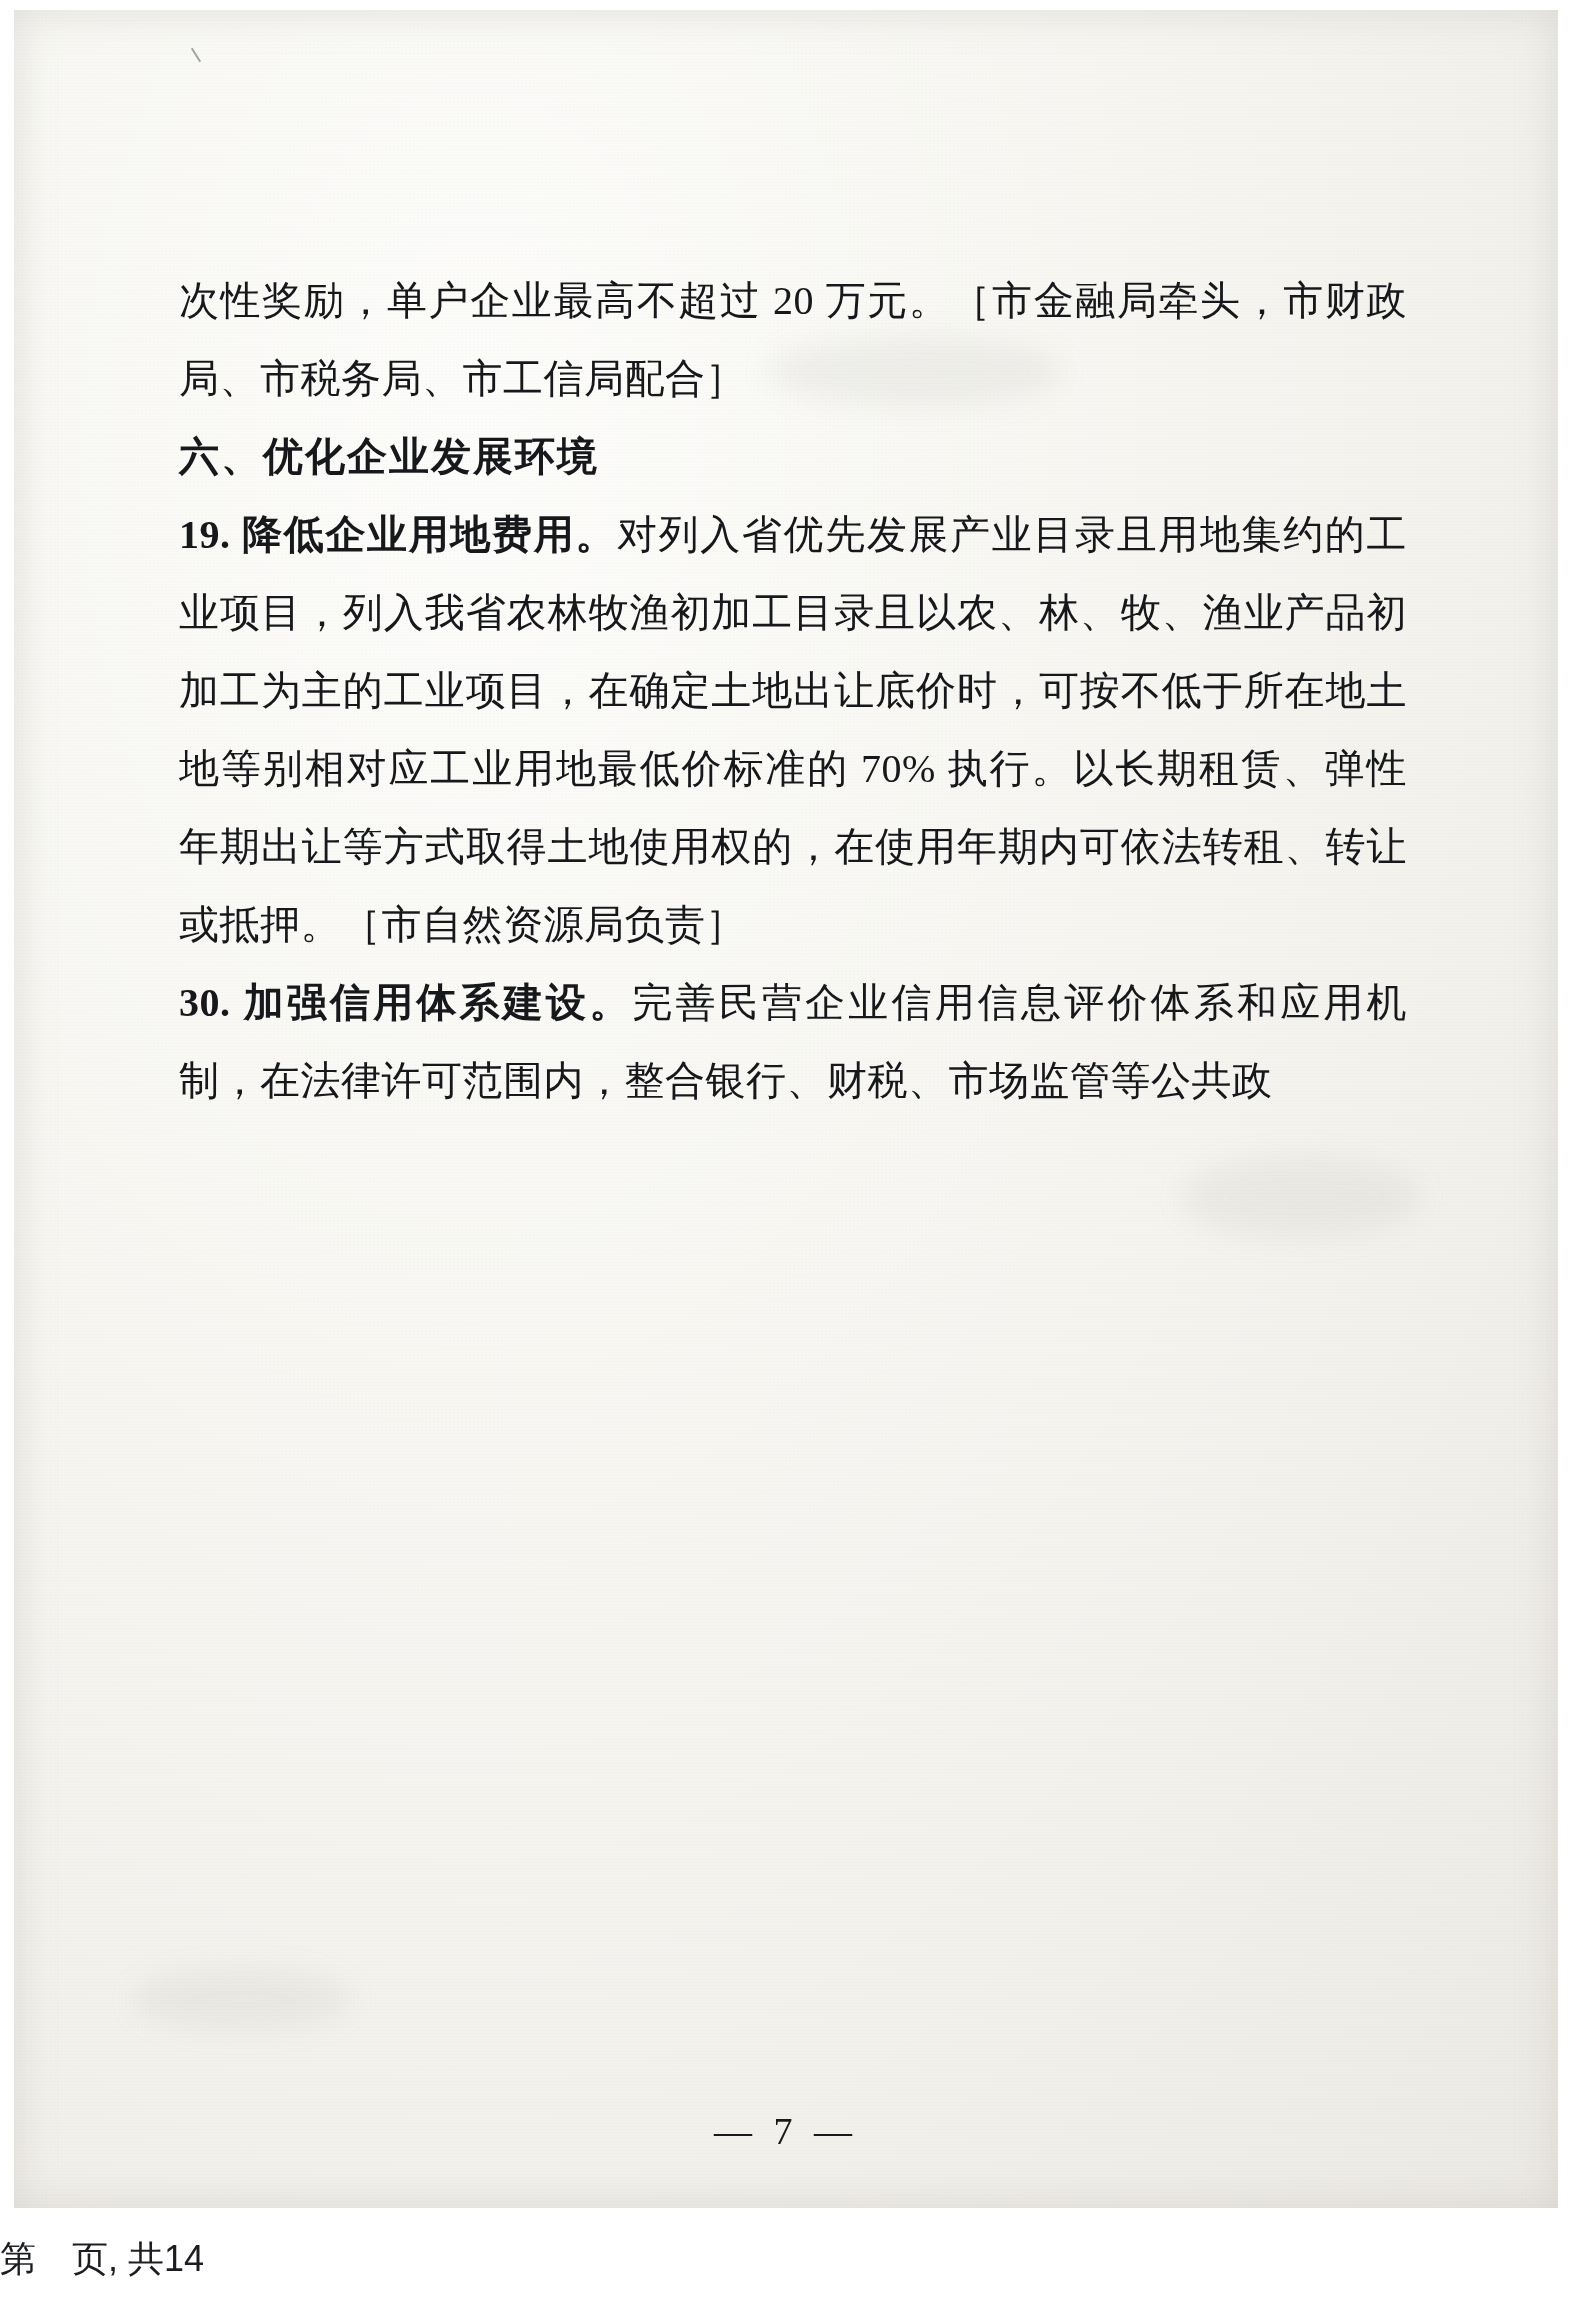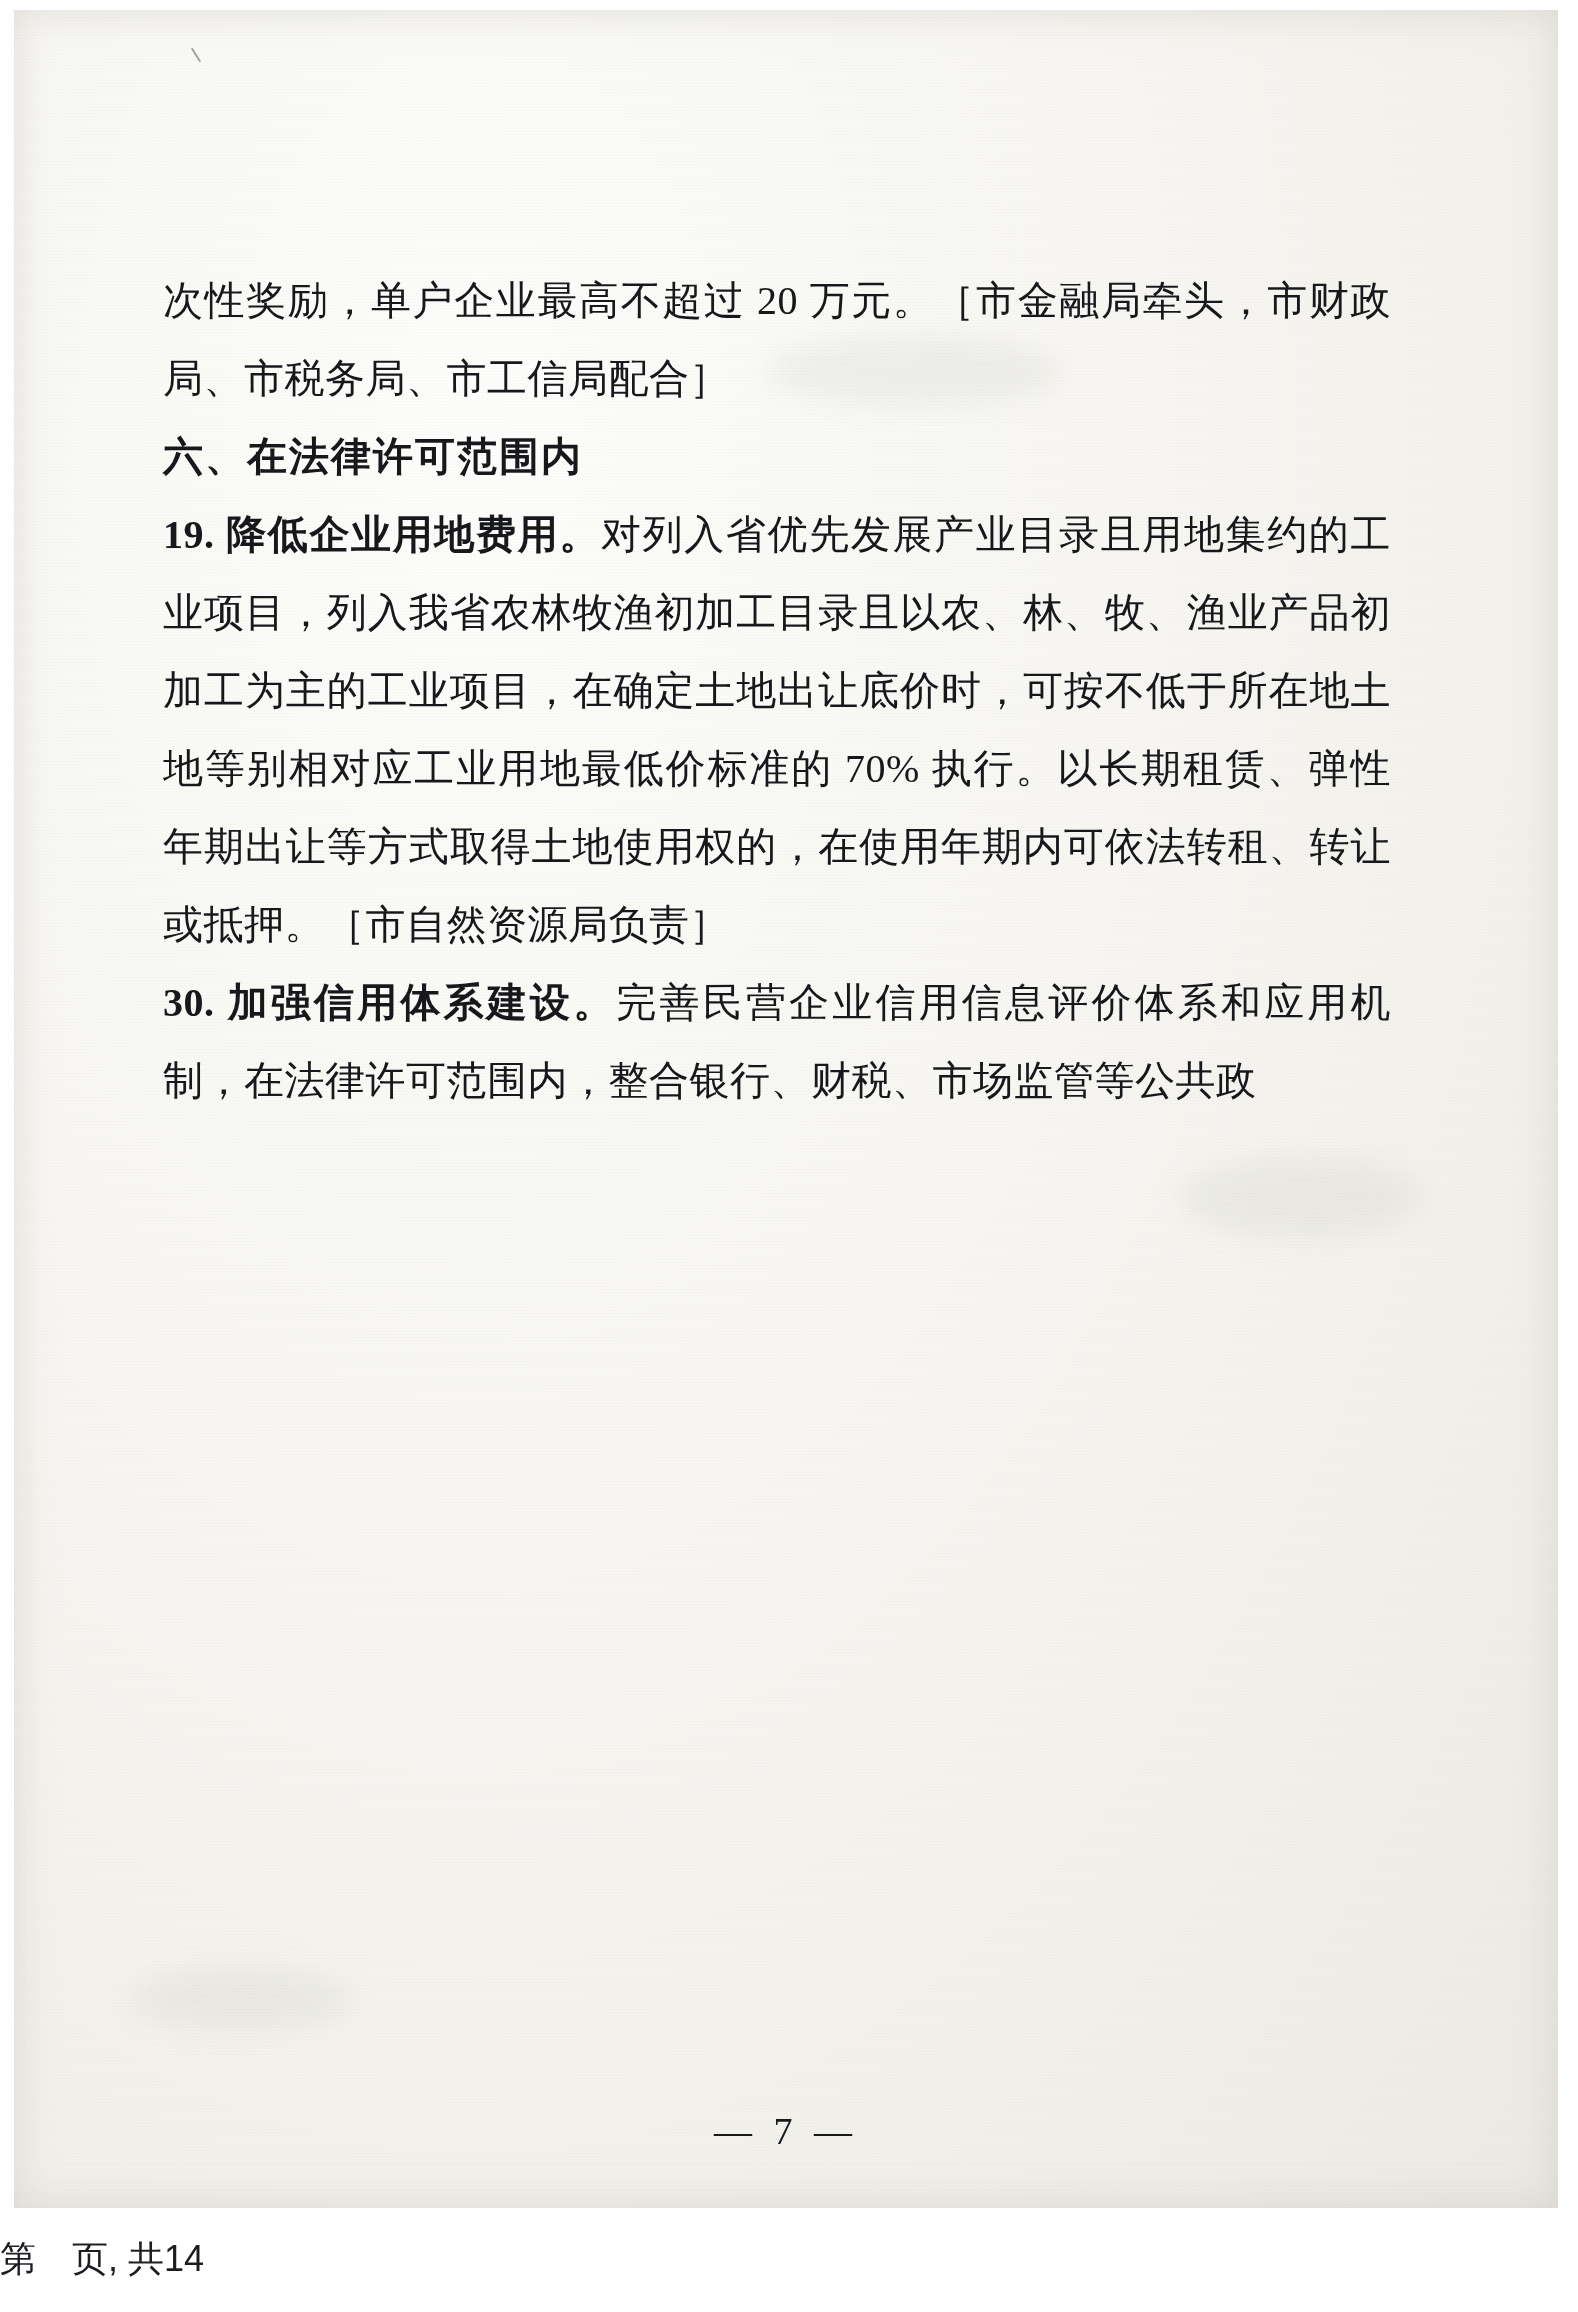--- a/index.html
+++ b/index.html
@@ -41,21 +41,21 @@
   
   .smudge {
     position: absolute;
     border-radius: 50%;
     filter: blur(14px);
     background: rgba(150,145,135,0.10);
     pointer-events: none;
   }
   #body-text {
     position: absolute;
-    left: 149px;
+    left: 165px;
     top: 252px;
     width: 1228px;
     color: #16181c;
     font-family: "Liberation Serif", serif;
     font-size: 40px;
     line-height: 78px;
     letter-spacing: 0.5px;
     text-align: justify;
     text-justify: inter-character;
   }
@@ -114,21 +114,21 @@
     <div id="grain"></div>
     <div class="smudge" style="left:752px; top:327px; width:297px; height:69px;"></div>
     <div class="smudge" style="left:119px; top:1960px; width:218px; height:59px;"></div>
     <div class="smudge" style="left:1168px; top:1148px; width:238px; height:79px;"></div>
     <div class="tick"></div>
 
     <div id="body-text">
       <p class="plain">次性奖励，单户企业最高不超过 20 万元。［市金融局牵头，市财政局、市税务局、市工信局配合］</p>
 
 
-      <p class="heading">六、在法律许可范围内</p>
+      <p class="heading">六、优化企业发展环境</p>
 
 
       <p class="indent"><span class="bold">19. 降低企业用地费用。</span><span>对列入省优先发展产业目录且用地集约的工业项目，列入我省农林牧渔初加工目录且以农、林、牧、渔业产品初加工为主的工业项目，在确定土地出让底价时，可按不低于所在地土地等别相对应工业用地最低价标准的 70% 执行。以长期租赁、弹性年期出让等方式取得土地使用权的，在使用年期内可依法转租、转让或抵押。［市自然资源局负责］</span></p>
 
       <p class="indent"><span class="bold">30. 加强信用体系建设。</span><span>完善民营企业信用信息评价体系和应用机制，在法律许可范围内，整合银行、财税、市场监管等公共政</span></p>
     </div>
 
     <div class="page-num">
       <span>— 7 —</span>
     </div>

